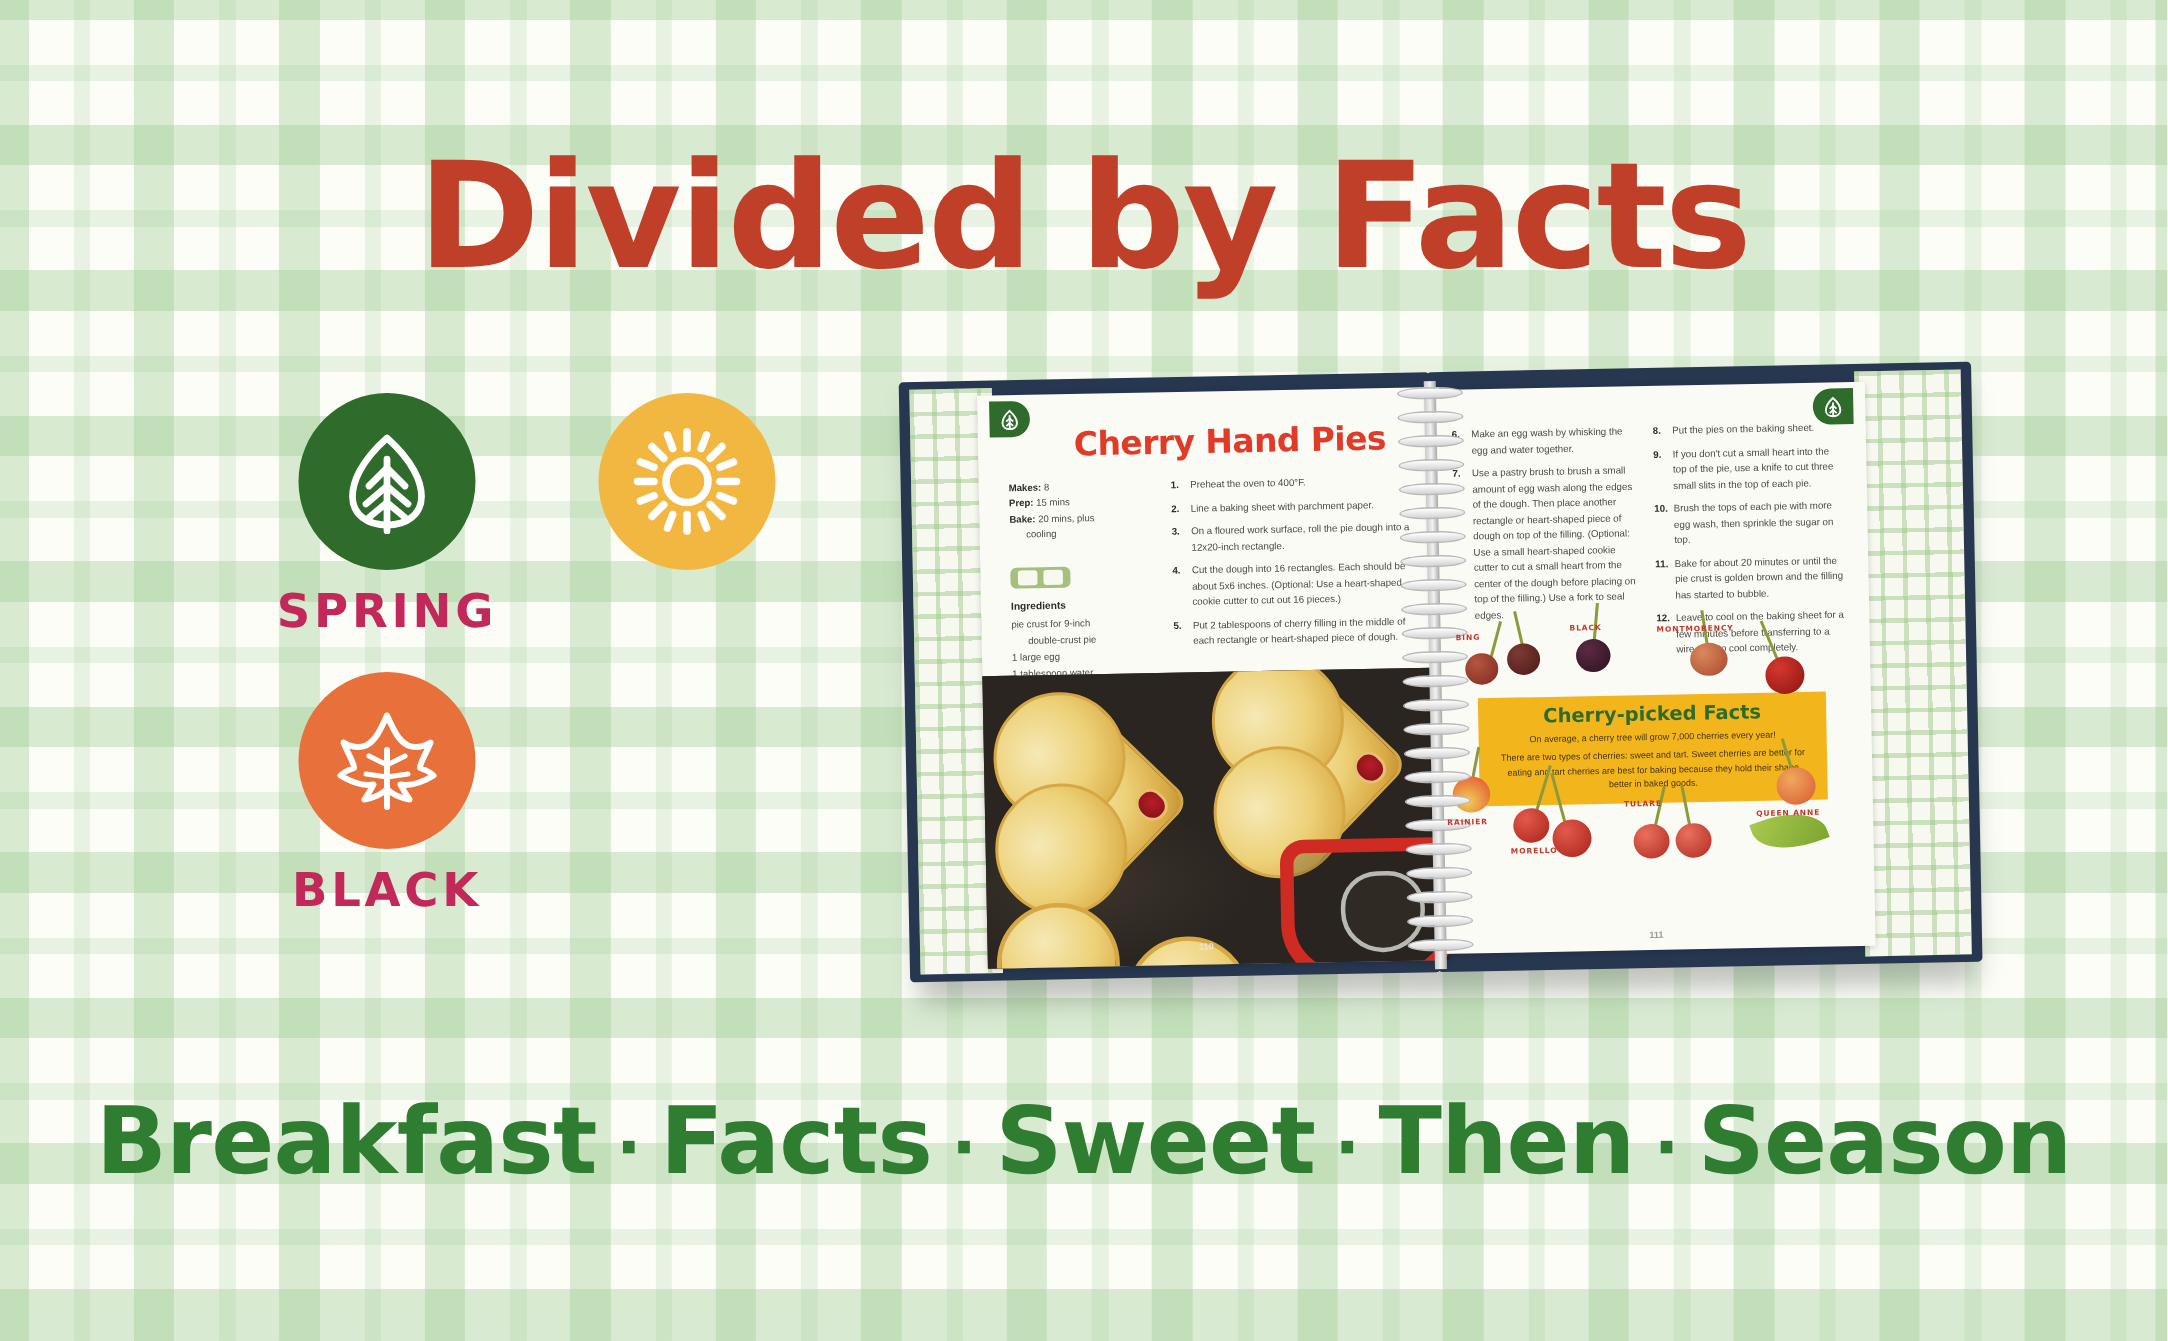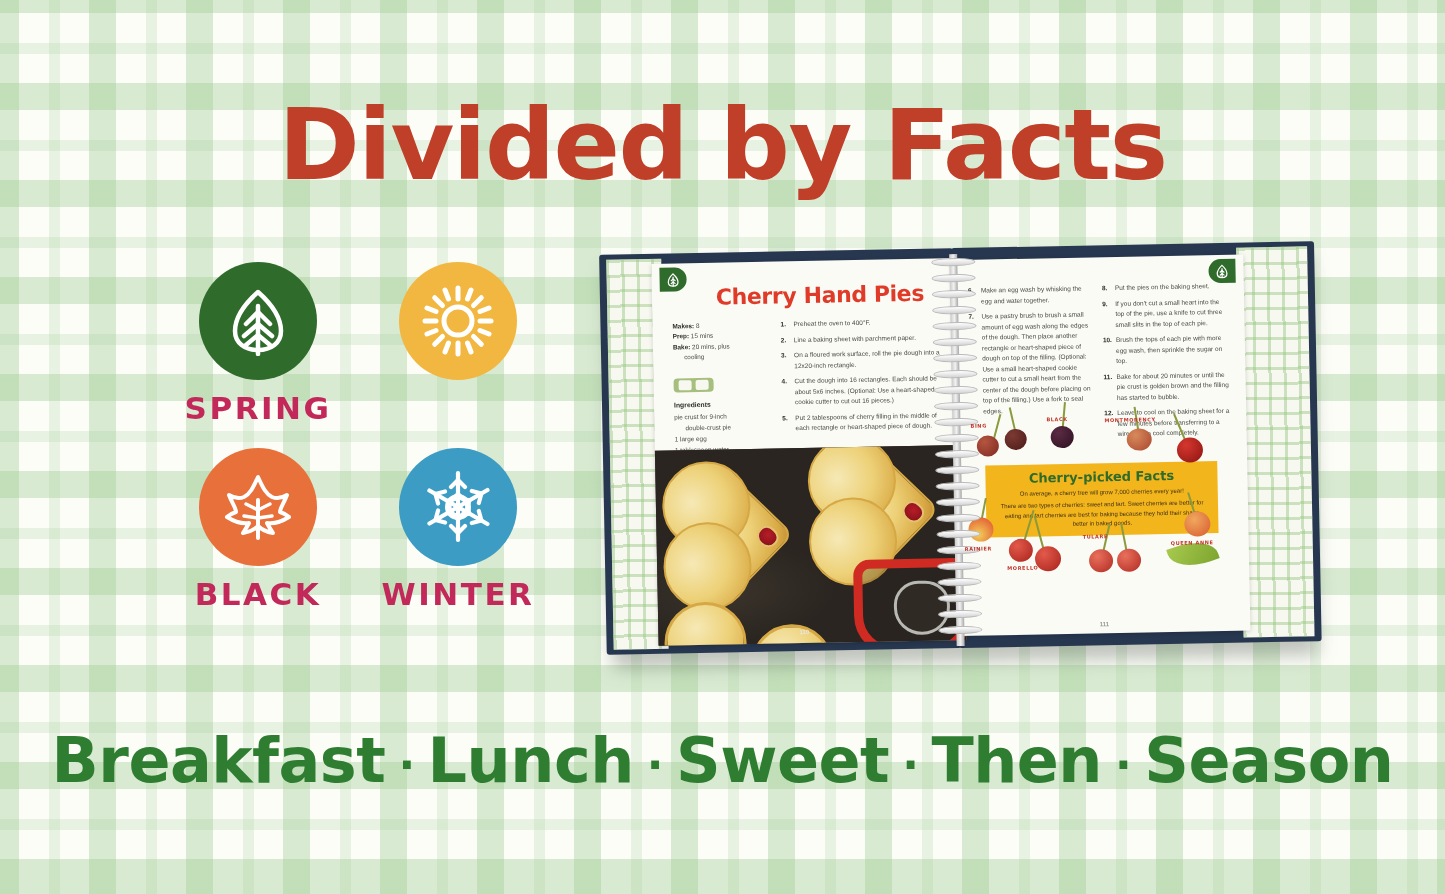--- a/index.html
+++ b/index.html
@@ -343,45 +343,20 @@
                  C27 60 33 57 36 54 C39 57 45 60 51 61 C49 58 47 55 45 51
                  C51 52 59 50 67 45 C64 42 61 41 58 40 C58 36 62 31 65 23
                  C60 26 55 27 50 25 C44 22 41 16 36 5 Z" fill="none" stroke="#fff" stroke-width="4" stroke-linejoin="round"></path>
         <line x1="36" y1="28" x2="36" y2="66" stroke="#fff" stroke-width="4" stroke-linecap="round"></line>
         <path d="M36 38 L24 32 M36 38 L48 32 M36 46 L22 44 M36 46 L50 44" fill="none" stroke="#fff" stroke-width="3.4" stroke-linecap="round"></path>
       </svg>
     </div>
     <div class="season-label">BLACK</div>
   </div>
 
-  <div class="season">
-    <div class="season-circle" style="background:#3c9cc4">
-      <svg width="74" height="74" viewBox="0 0 74 74">
-        <circle cx="37" cy="37" r="11" fill="none" stroke="#fff" stroke-width="4"></circle>
-        <g stroke="#fff" stroke-width="4.2" stroke-linecap="round" fill="none">
-          <g>
-            <line x1="37" y1="3" x2="37" y2="70"></line>
-            <path d="M37 10 L30 17 M37 10 L44 17 M37 24 L31 30 M37 24 L43 30
-                     M37 63 L30 56 M37 63 L44 56 M37 49 L31 43 M37 49 L43 43"></path>
-          </g>
-          <g transform="rotate(60 37 37)">
-            <line x1="37" y1="3" x2="37" y2="70"></line>
-            <path d="M37 10 L30 17 M37 10 L44 17 M37 24 L31 30 M37 24 L43 30
-                     M37 63 L30 56 M37 63 L44 56 M37 49 L31 43 M37 49 L43 43"></path>
-          </g>
-          <g transform="rotate(120 37 37)">
-            <line x1="37" y1="3" x2="37" y2="70"></line>
-            <path d="M37 10 L30 17 M37 10 L44 17 M37 24 L31 30 M37 24 L43 30
-                     M37 63 L30 56 M37 63 L44 56 M37 49 L31 43 M37 49 L43 43"></path>
-          </g>
-        </g>
-      </svg>
-    </div>
-    <div class="season-label">WINTER</div>
-  </div>
 </div>
 
 <div id="book">
   <div id="book-shadow"></div>
 
   <div class="cover" id="cover-left"></div>
   <div class="cover" id="cover-right"></div>
 
   <div class="endpaper" id="endpaper-left"></div>
   <div class="endpaper" id="endpaper-right"></div>
@@ -602,14 +577,14 @@
         <div>On average, a cherry tree will grow 7,000 cherries every year!</div>
         <p>There are two types of cherries: sweet and tart. Sweet cherries are better for eating and tart cherries are best for baking because they hold their shape better in baked goods.</p>
       </div>
     </div>
 
     <div class="page-num" id="page-num-111">111</div>
   </div>
 </div>
 
 <div id="footer-line">
-  <span>Breakfast</span><span class="sep">·</span><span>Lunch</span><span class="sep">·</span><span>Sweet</span><span class="sep">·</span><span>Then</span><span class="sep">·</span><span>Season</span>
+  <span>Breakfast</span><span class="sep">·</span><span>Facts</span><span class="sep">·</span><span>Sweet</span><span class="sep">·</span><span>Then</span><span class="sep">·</span><span>Season</span>
 </div>
 
 </body></html>

